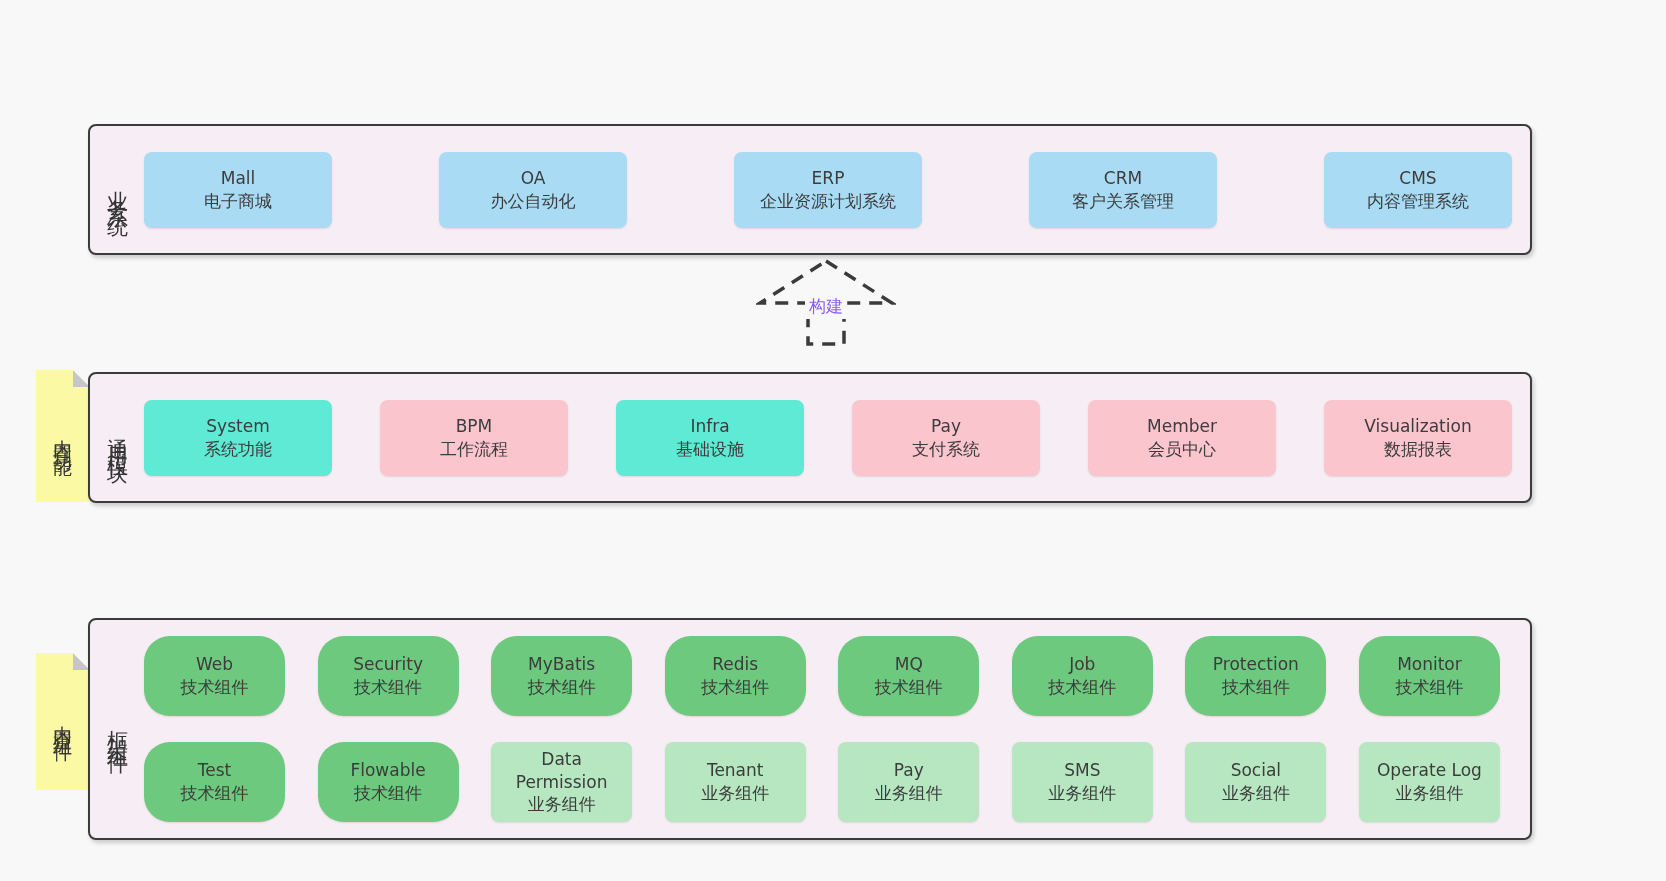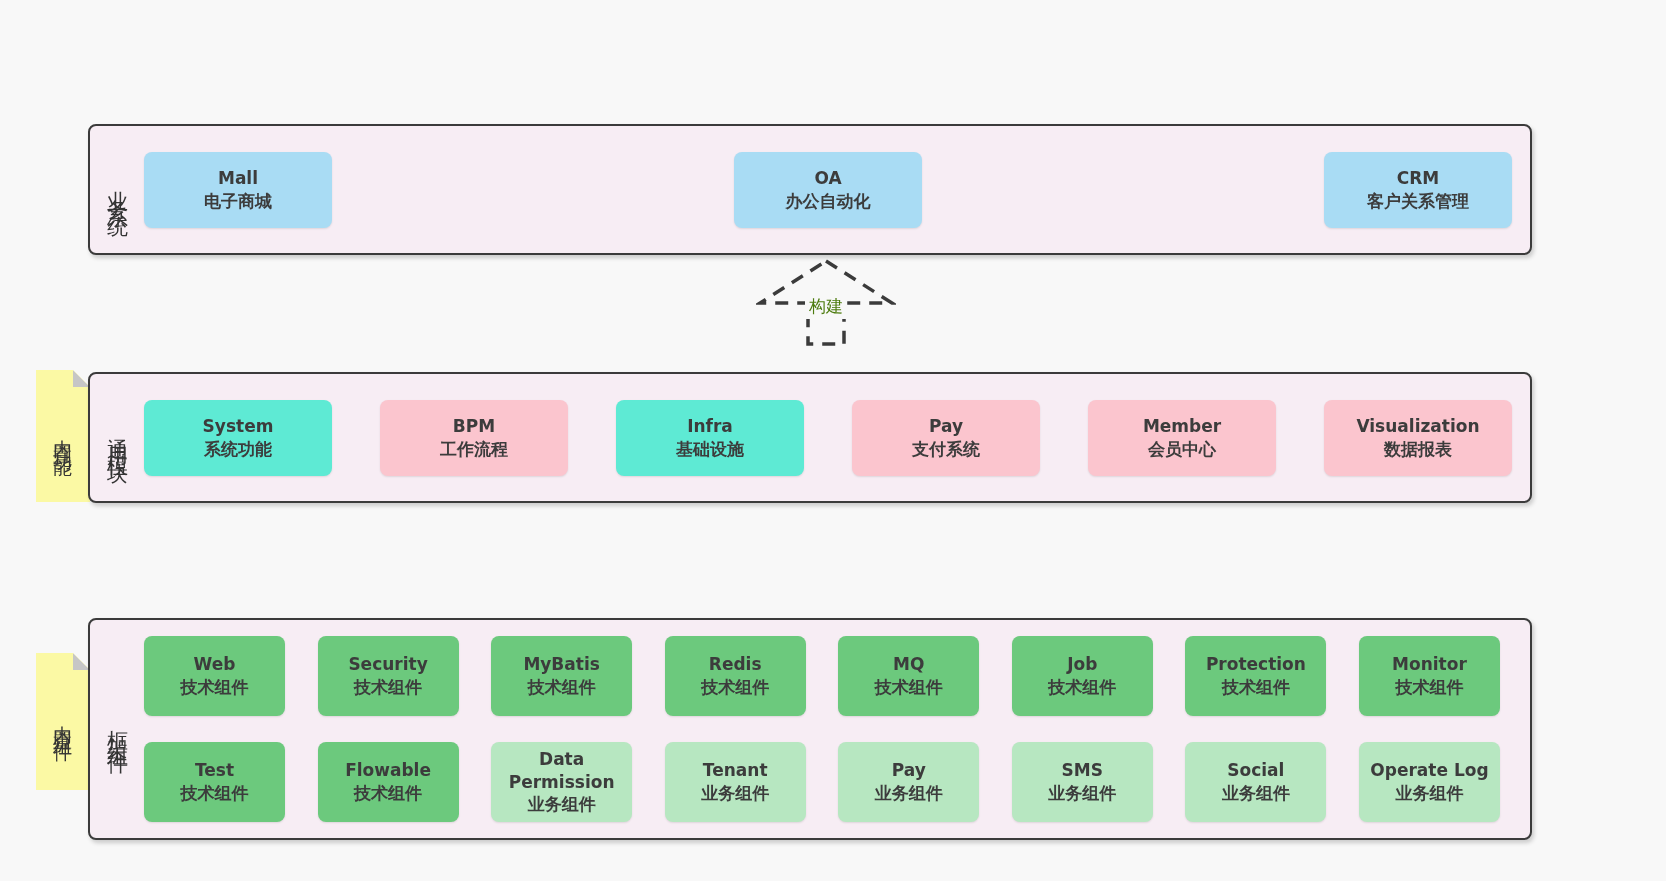--- a/index.html
+++ b/index.html
@@ -67,38 +67,38 @@
   }
   .box-row{display:flex;justify-content:space-between;}
 
   
   .box{
     border-radius:8px;
     display:flex;flex-direction:column;align-items:center;justify-content:center;
     text-align:center;
     font-size:17px;line-height:1.35;
     box-shadow:0 1px 2px rgba(0,0,0,0.10);
-    padding:2px 6px;box-sizing:border-box;font-weight:bold;
+    padding:2px 6px;box-sizing:border-box;
   }
   .box.sys{width:188px;height:76px;}
   .box.cmp{width:141px;height:80px;}
   .blue{background:#a9dcf4;}
   .red{background:#5eead4;}
   .pink{background:#fbc5ce;}
-  .green{background:#6cc97d;}
+  .green{background:#6cc97d;border-radius:26px;}
   .lightgreen{background:#b7e7c1;}
 
   
   .arrow{position:absolute;width:140px;height:92px;}
   .arrow svg{position:absolute;left:0;top:0;}
   .arrow-label{
     position:absolute;left:50%;top:38px;transform:translateX(-50%);
     background:#f8f8f8;
     padding:1px 4px;
-    font-size:17px;color:#4d7c0f;
+    font-size:17px;color:#8b5cf6;
     white-space:nowrap;
   }
   .arrow-build{left:756px;top:256px;}
   .arrow-implement{left:770px;top:487px;}
 </style>
 </head>
 <body>
 
 <div class="stage">
 
@@ -118,22 +118,30 @@
     <div class="band-boxes">
       <div class="box sys blue">
         <div>Mall</div>
         <div>电子商城</div>
       </div>
       <div class="box sys blue">
         <div>OA</div>
         <div>办公自动化</div>
       </div>
       <div class="box sys blue">
+        <div>ERP</div>
+        <div>企业资源计划系统</div>
+      </div>
+      <div class="box sys blue">
         <div>CRM</div>
         <div>客户关系管理</div>
+      </div>
+      <div class="box sys blue">
+        <div>CMS</div>
+        <div>内容管理系统</div>
       </div>
     </div>
   </div>
 
   <div class="arrow arrow-build">
     <svg width="140" height="92" viewBox="0 0 140 92">
       <polygon points="70,5 136,47 88,47 88,88 52,88 52,47 4,47" fill="none" stroke="#3b3b3b" stroke-width="3.5" stroke-dasharray="13 9"></polygon>
     </svg>
     <div class="arrow-label">构建</div>
   </div>

